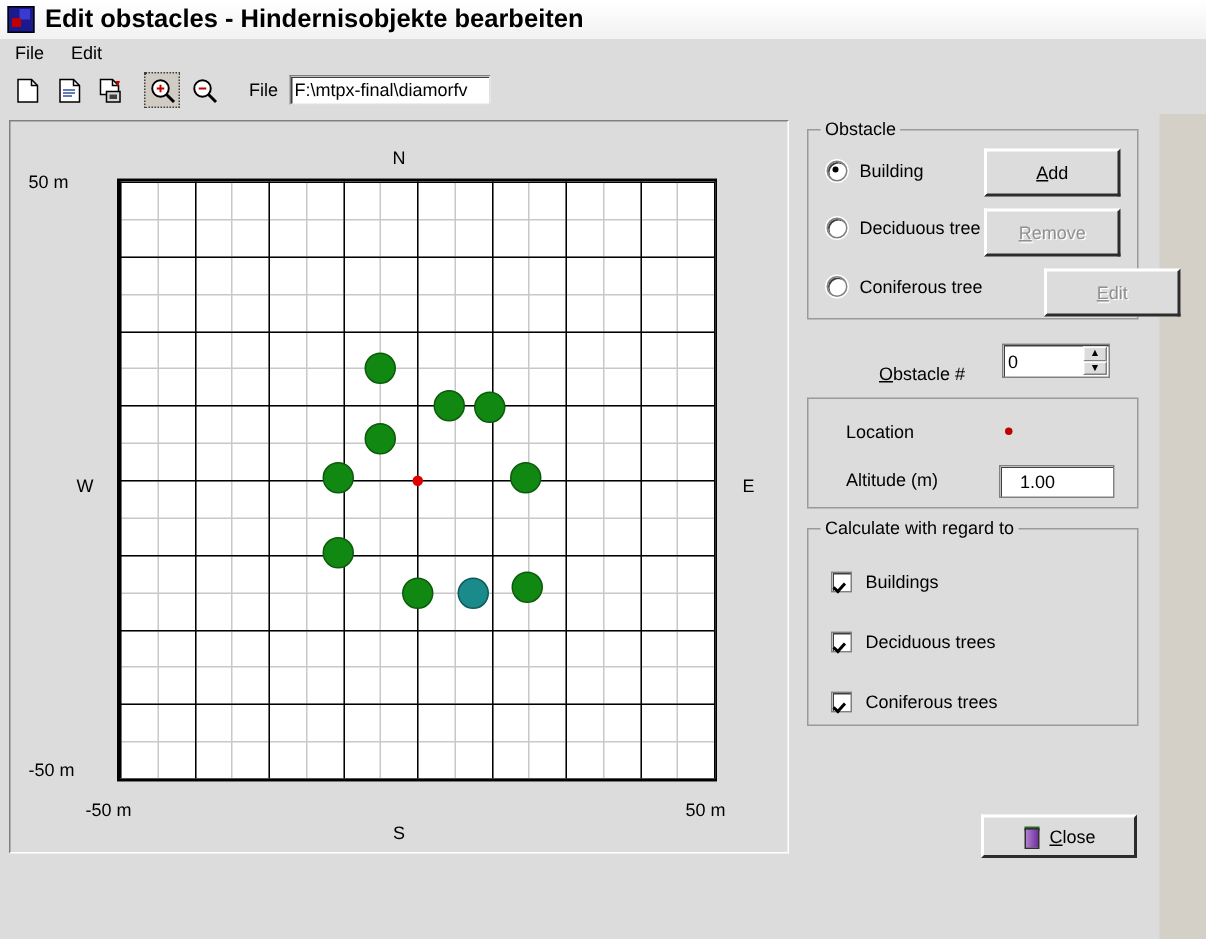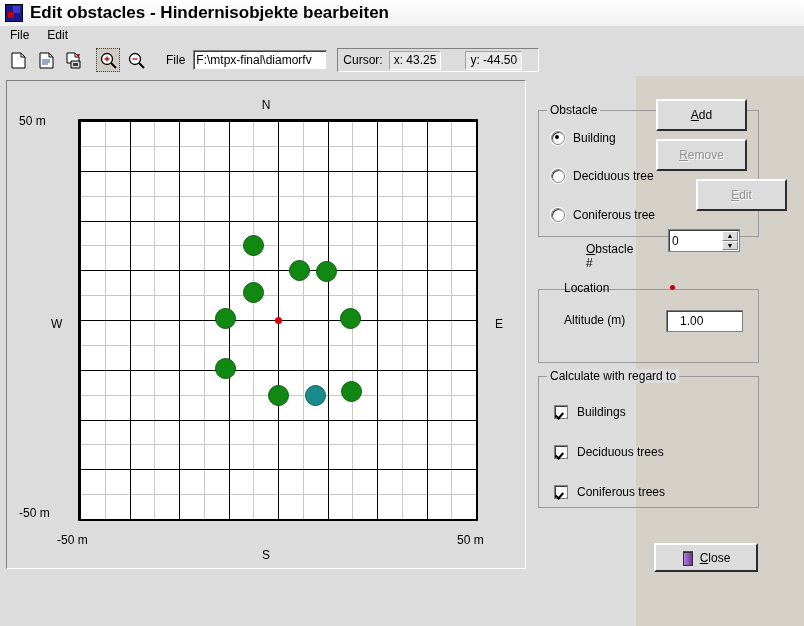--- a/index.html
+++ b/index.html
@@ -3,21 +3,21 @@
 <meta charset="utf-8">
 <style>
   html,body{margin:0;padding:0;}
   body{
     width:804px;height:626px;overflow:hidden;
     background:#d4d0c8;
     font-family:"Liberation Sans", sans-serif;
     font-size:12px;color:#000;
     -webkit-font-smoothing:none;
   }
-  #app{position:relative;width:636px;height:626px;background:#dcdcdc;}
+  #app{position:relative;width:773px;height:626px;background:#dcdcdc;}
 
   
   #titlebar{
     position:absolute;left:0;top:0;width:804px;height:26px;
     background:linear-gradient(#ffffff,#f2f2f2);
     border-bottom:1px solid #b8b8b8;
     display:flex;align-items:center;
   }
   #title-icon{
     width:16px;height:16px;margin-left:5px;margin-right:7px;
@@ -108,21 +108,20 @@
   #lbl-top{left:12px;top:33px;}
   #lbl-bot{left:12px;top:425px;}
   #lbl-x0{left:50px;top:452px;}
   #lbl-x1{left:450px;top:452px;}
 
   
   .group{
     position:absolute;
     border:1px solid #9a9a9a;
     background:transparent;
-    margin-top:24px;
   }
   .grp-title{
     position:absolute;top:-8px;left:8px;background:#dcdcdc;padding:0 3px;
     font-size:12px;
   }
   #grp-obstacle{left:538px;top:86px;width:219px;height:125px;}
   #grp-location{left:538px;top:265px;width:219px;height:72px;}
   #grp-calc{left:538px;top:352px;width:219px;height:130px;}
 
   .radio-row{position:absolute;display:flex;align-items:center;}
@@ -261,25 +260,20 @@
       <svg width="17" height="17" viewBox="0 0 17 17">
         <circle cx="7" cy="7" r="5.5" fill="#ffffff" stroke="#000" stroke-width="1.3"></circle>
         <path d="M11 11 L16 16" stroke="#000" stroke-width="2"></path>
         <path d="M4.5 7 H9.5" stroke="#c00000" stroke-width="1.3"></path>
       </svg>
     </div>
 
     <div class="lbl-file">File</div>
     <div id="file-field">F:\mtpx-final\diamorfv</div>
 
-    <div id="cursor-box">
-      <div class="cl">Cursor:</div>
-      <div class="cv">x: 43.25</div>
-      <div class="cv second">y: -44.50</div>
-    </div>
   </div>
 
   <div id="map-panel">
     <div class="axis-lbl" id="lbl-n">N</div>
     <div class="axis-lbl" id="lbl-s">S</div>
     <div class="axis-lbl" id="lbl-w">W</div>
     <div class="axis-lbl" id="lbl-e">E</div>
     <div class="axis-lbl" id="lbl-top">50 m</div>
     <div class="axis-lbl" id="lbl-bot">-50 m</div>
     <div class="axis-lbl" id="lbl-x0">-50 m</div>

